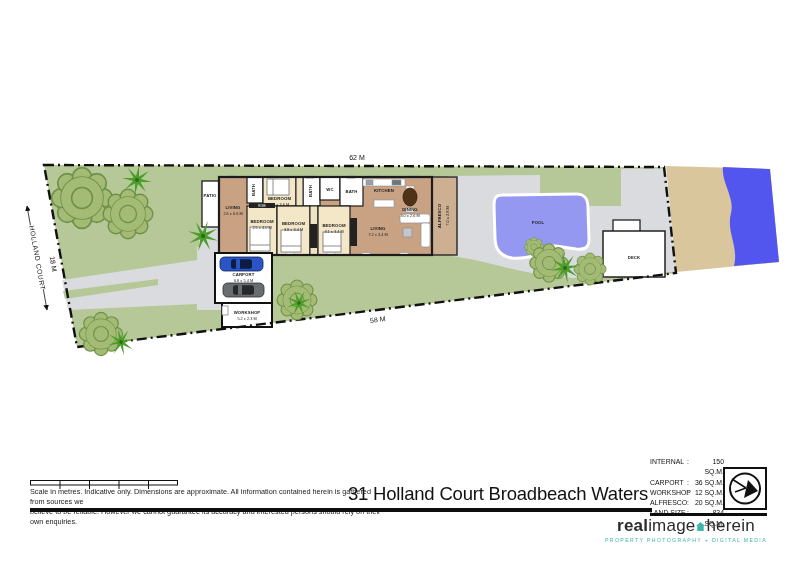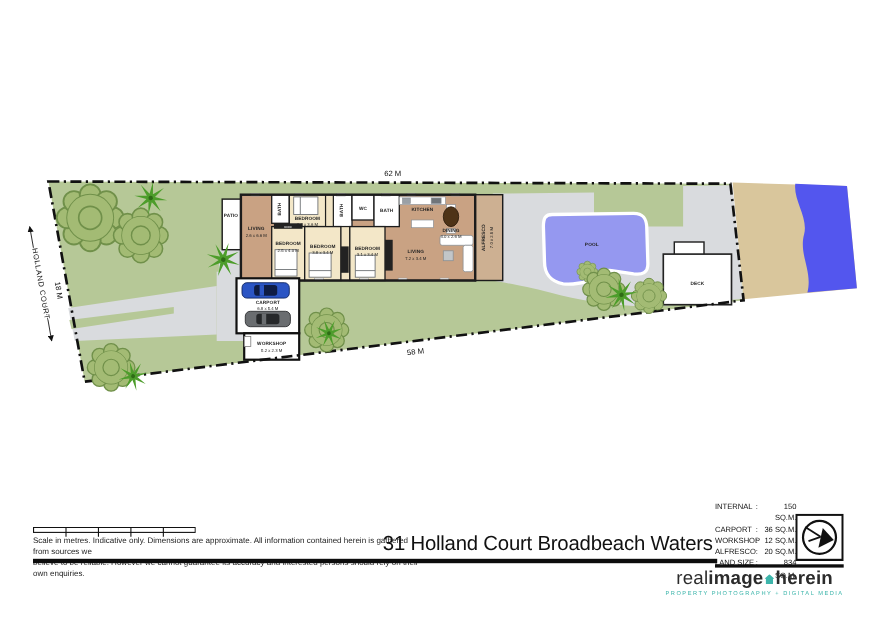--- a/index.html
+++ b/index.html
@@ -25,22 +25,22 @@
   .hr2{position:absolute;left:650px;top:512.5px;width:117px;height:3.5px;background:#0d0d0d;}
   .areas{position:absolute;left:650px;top:457px;width:74px;font-size:6.9px;
          line-height:10.3px;color:#111;}
   .arow{display:flex;}
   .arow .lbl{width:37px;flex:none;}
   .arow .col{width:5px;flex:none;}
   .arow .val{flex:1;text-align:right;}
   .compass{position:absolute;left:723px;top:467px;}
   .logo{position:absolute;left:605px;top:516px;width:162px;text-align:center;color:#2b2b2b;}
   .logo-line{font-size:17px;line-height:19px;white-space:nowrap;}
-  .logo-line .w1{font-weight:400;letter-spacing:.2px;}
-  .logo-line .w2,.logo-line .w3{font-weight:700;letter-spacing:.2px;margin-top:47px;}
+  .logo-line .w1{font-weight:700;letter-spacing:.2px;}
+  .logo-line .w2,.logo-line .w3{font-weight:400;letter-spacing:.2px;margin-top:47px;}
   .logo-house{display:inline-block;width:9px;height:9px;margin:0 1px;}
   .tagline{font-size:5.2px;letter-spacing:1.35px;color:#3db5ab;margin-top:2px;white-space:nowrap;}
 </style>
 </head>
 <body>
 
 <div class="page">
 
   
   <svg width="800" height="460" viewBox="0 0 800 460">

